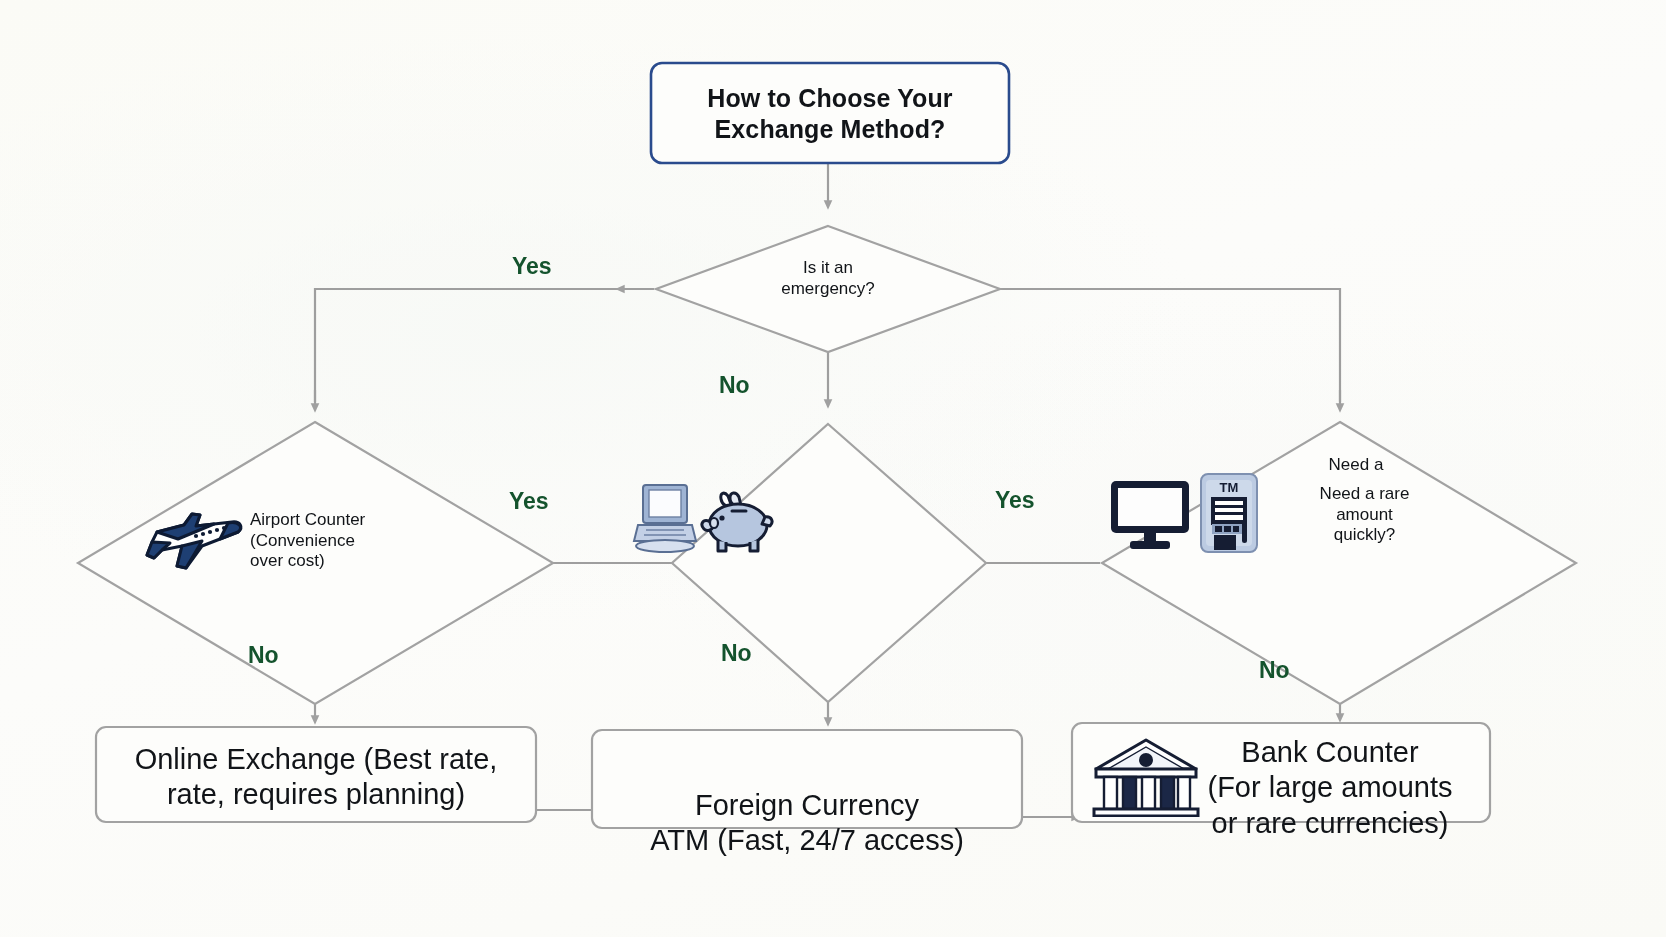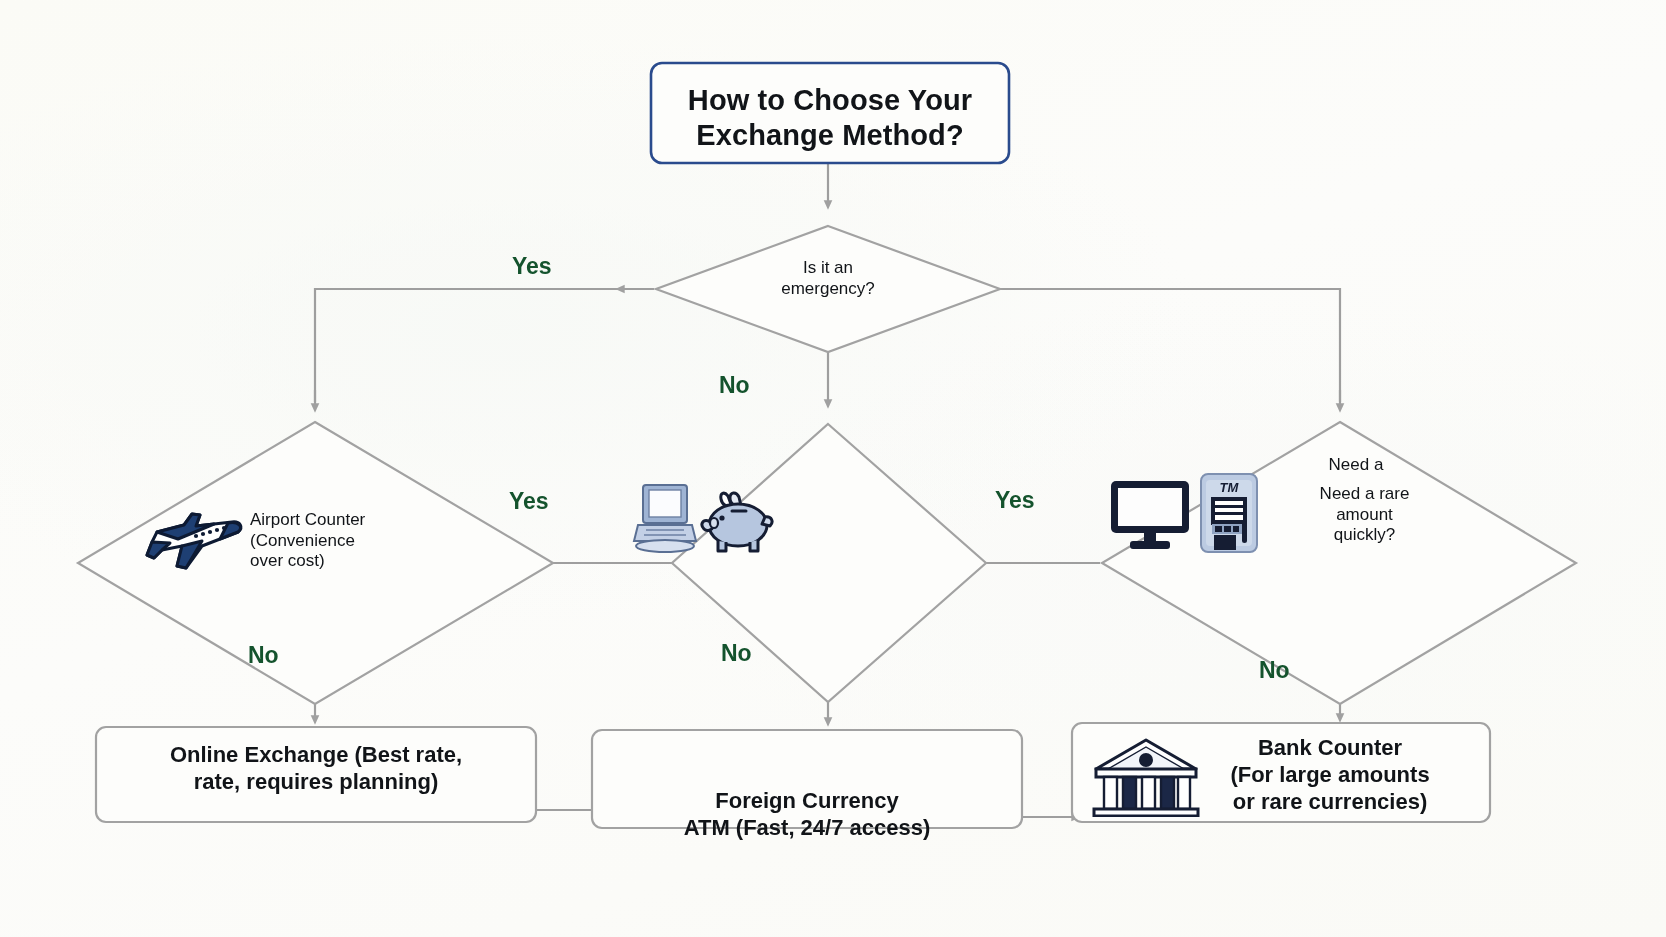--- a/index.html
+++ b/index.html
@@ -34,31 +34,31 @@
   }
   .node-text {
     position: absolute;
     color: #111418;
     text-align: center;
     line-height: 1.22;
     white-space: pre-line;
     pointer-events: none;
   }
   .title-text {
-    font-size: 29px;
+    font-size: 25px;
     font-weight: bold;
     letter-spacing: 0.1px;
   }
   .diamond-text {
     font-size: 17px;
     font-weight: normal;
   }
   .box-text {
-    font-size: 22px;
-    font-weight: bold;
+    font-size: 29px;
+    font-weight: normal;
   }
   .edge-label {
     position: absolute;
     font-size: 23px;
     font-weight: bold;
     color: #14532d;
     white-space: nowrap;
   }
   .icon-holder {
     position: absolute;
@@ -173,21 +173,21 @@
 
   <div class="icon-holder" style="left:1108px; top:478px; width:84px; height:74px;">
     <svg viewBox="0 0 84 74" width="84" height="74">
       <rect x="3" y="3" width="78" height="52" rx="5" fill="#151d33"></rect>
       <rect x="10" y="10" width="64" height="38" fill="#fdfdfd"></rect>
       <rect x="36" y="55" width="12" height="9" fill="#151d33"></rect>
       <rect x="22" y="63" width="40" height="8" rx="3" fill="#151d33"></rect>
     </svg>
   </div>
 
-  <div class="icon-holder" style="left:1198px; top:471px; width:62px; height:84px;font-style:italic;">
+  <div class="icon-holder" style="left:1198px; top:471px; width:62px; height:84px;">
     <svg viewBox="0 0 62 84" width="62" height="84">
       <rect x="3" y="3" width="56" height="78" rx="7" fill="#bccbe2" stroke="#7e90b0" stroke-width="2"></rect>
       <rect x="8" y="9" width="46" height="66" rx="4" fill="#cdd9ea"></rect>
       <text x="31" y="21" font-family="Liberation Sans, sans-serif" font-size="13" font-weight="bold" fill="#151d33" text-anchor="middle">TM</text>
       <rect x="13" y="26" width="36" height="28" fill="#151d33"></rect>
       <g fill="#ffffff">
         <rect x="17" y="30" width="28" height="4"></rect>
         <rect x="17" y="37" width="28" height="4"></rect>
         <rect x="17" y="44" width="28" height="5"></rect>
       </g>

